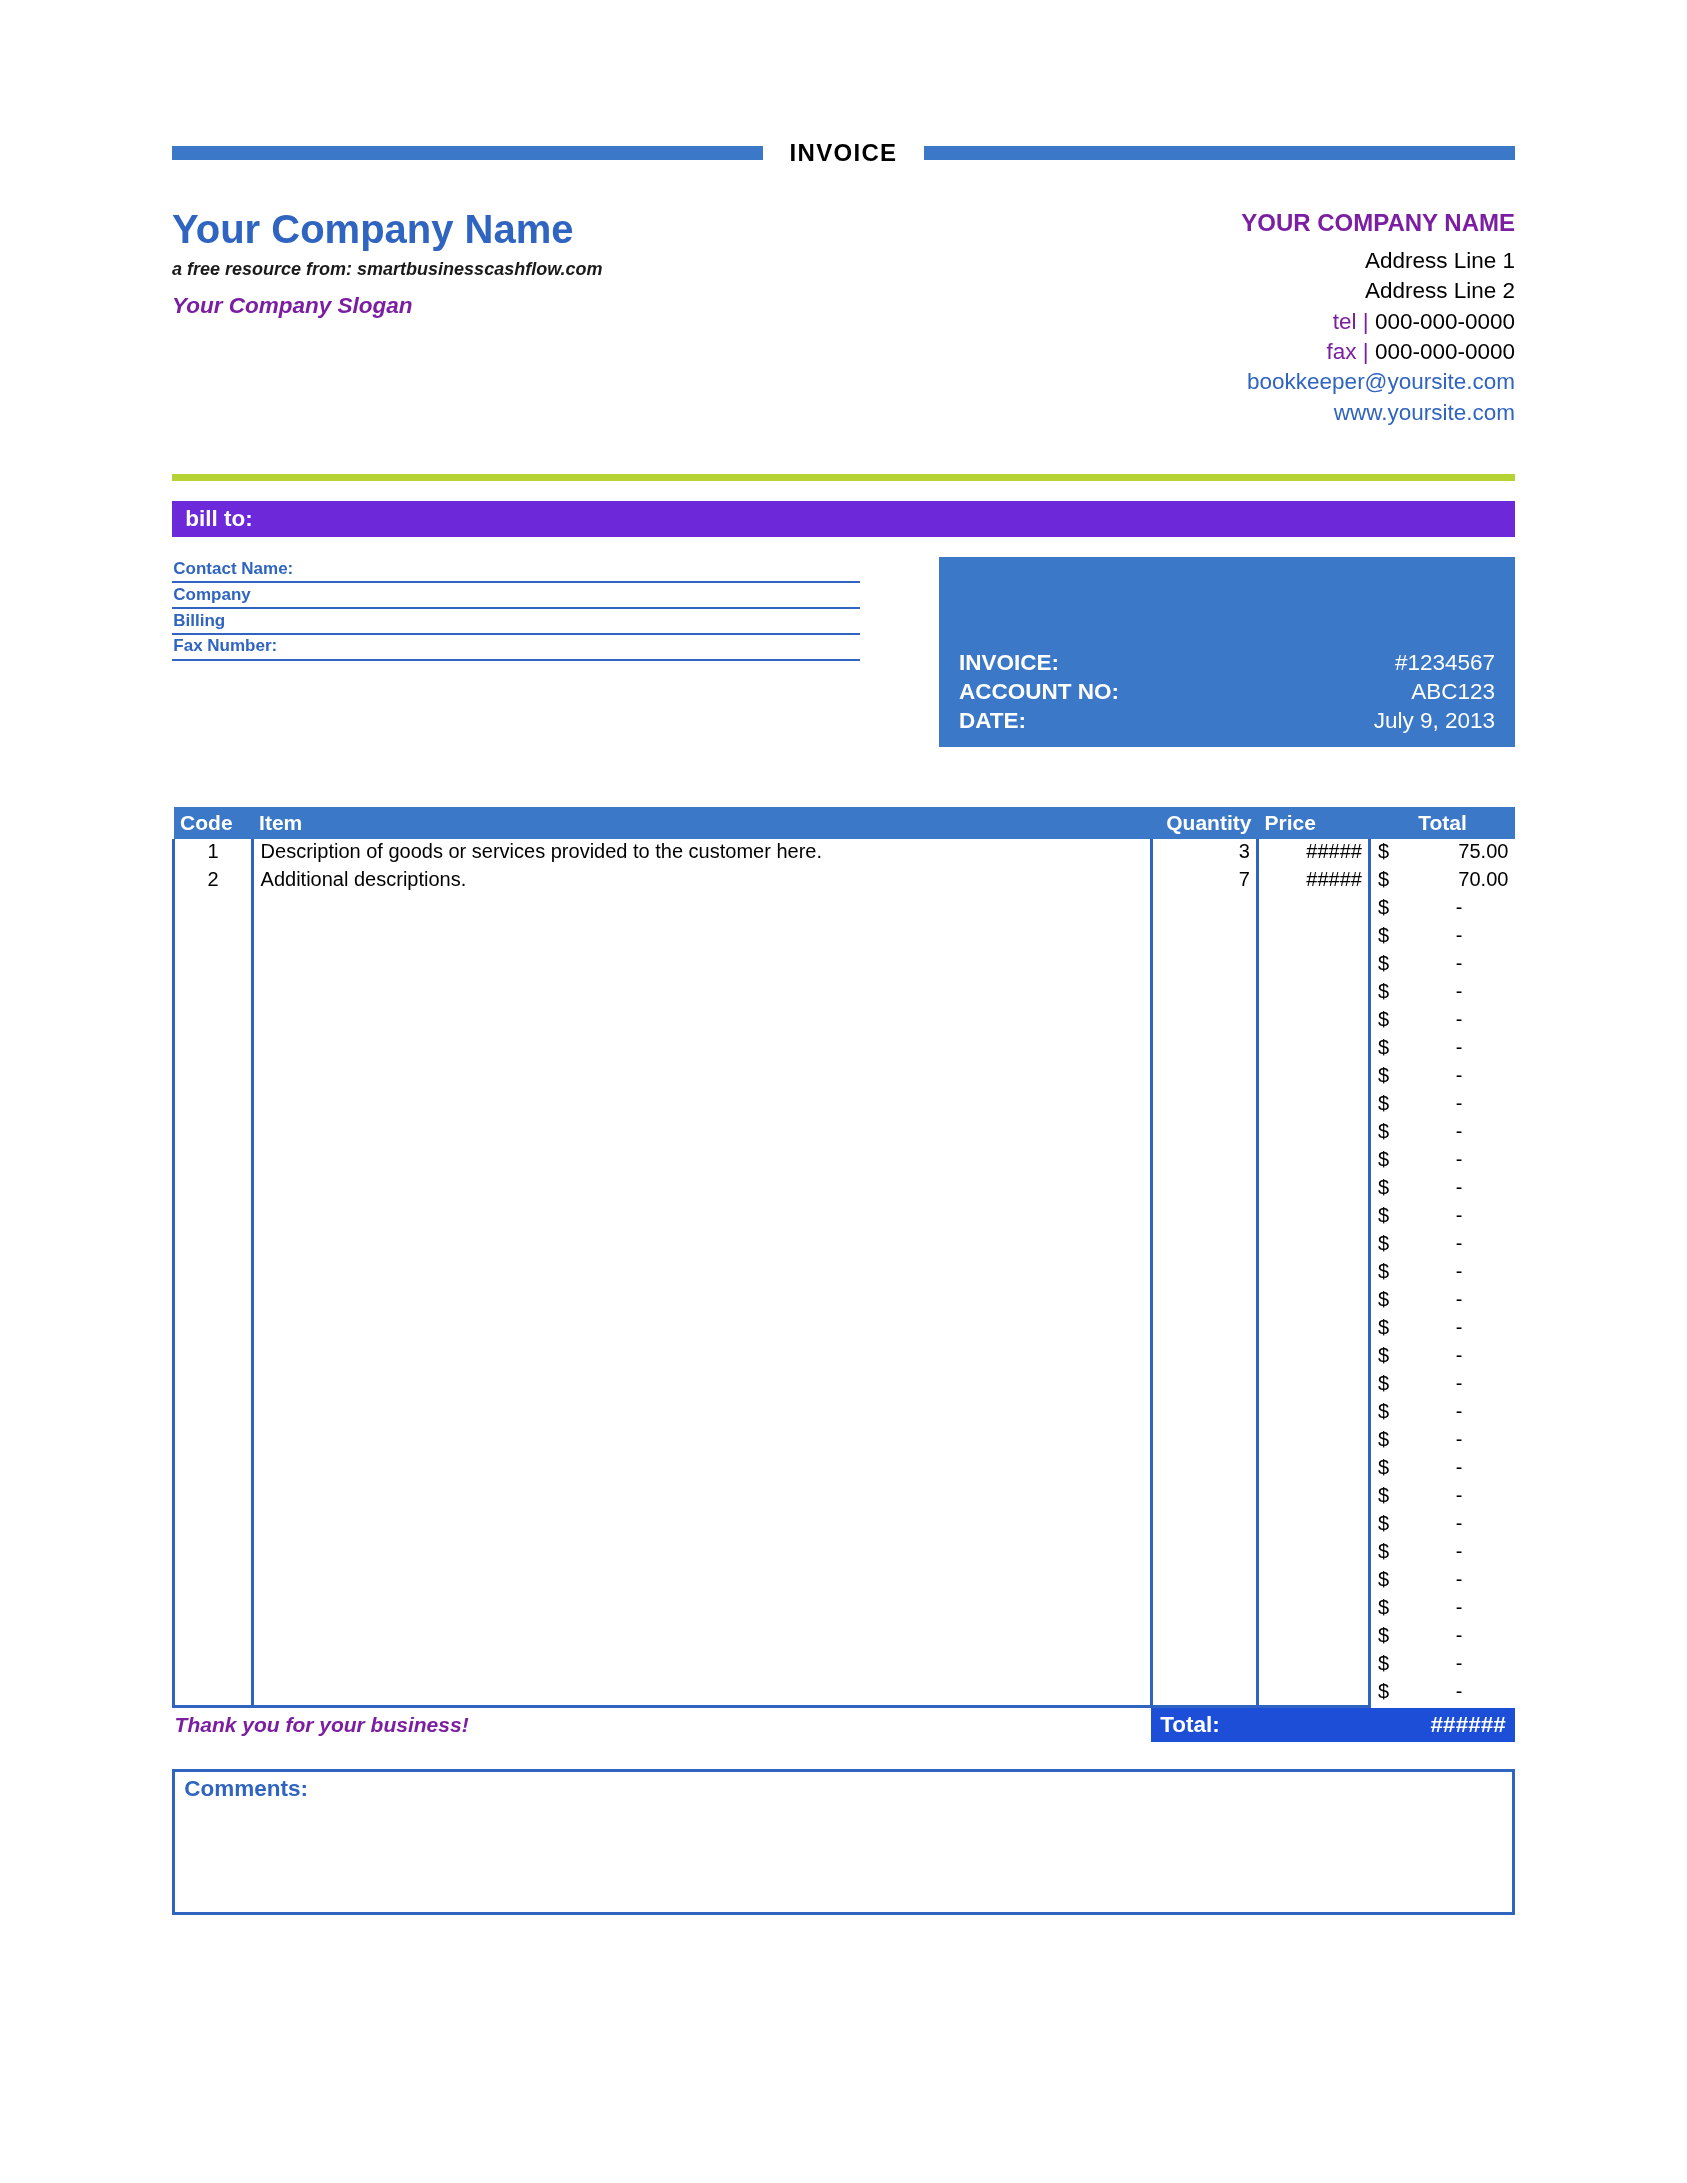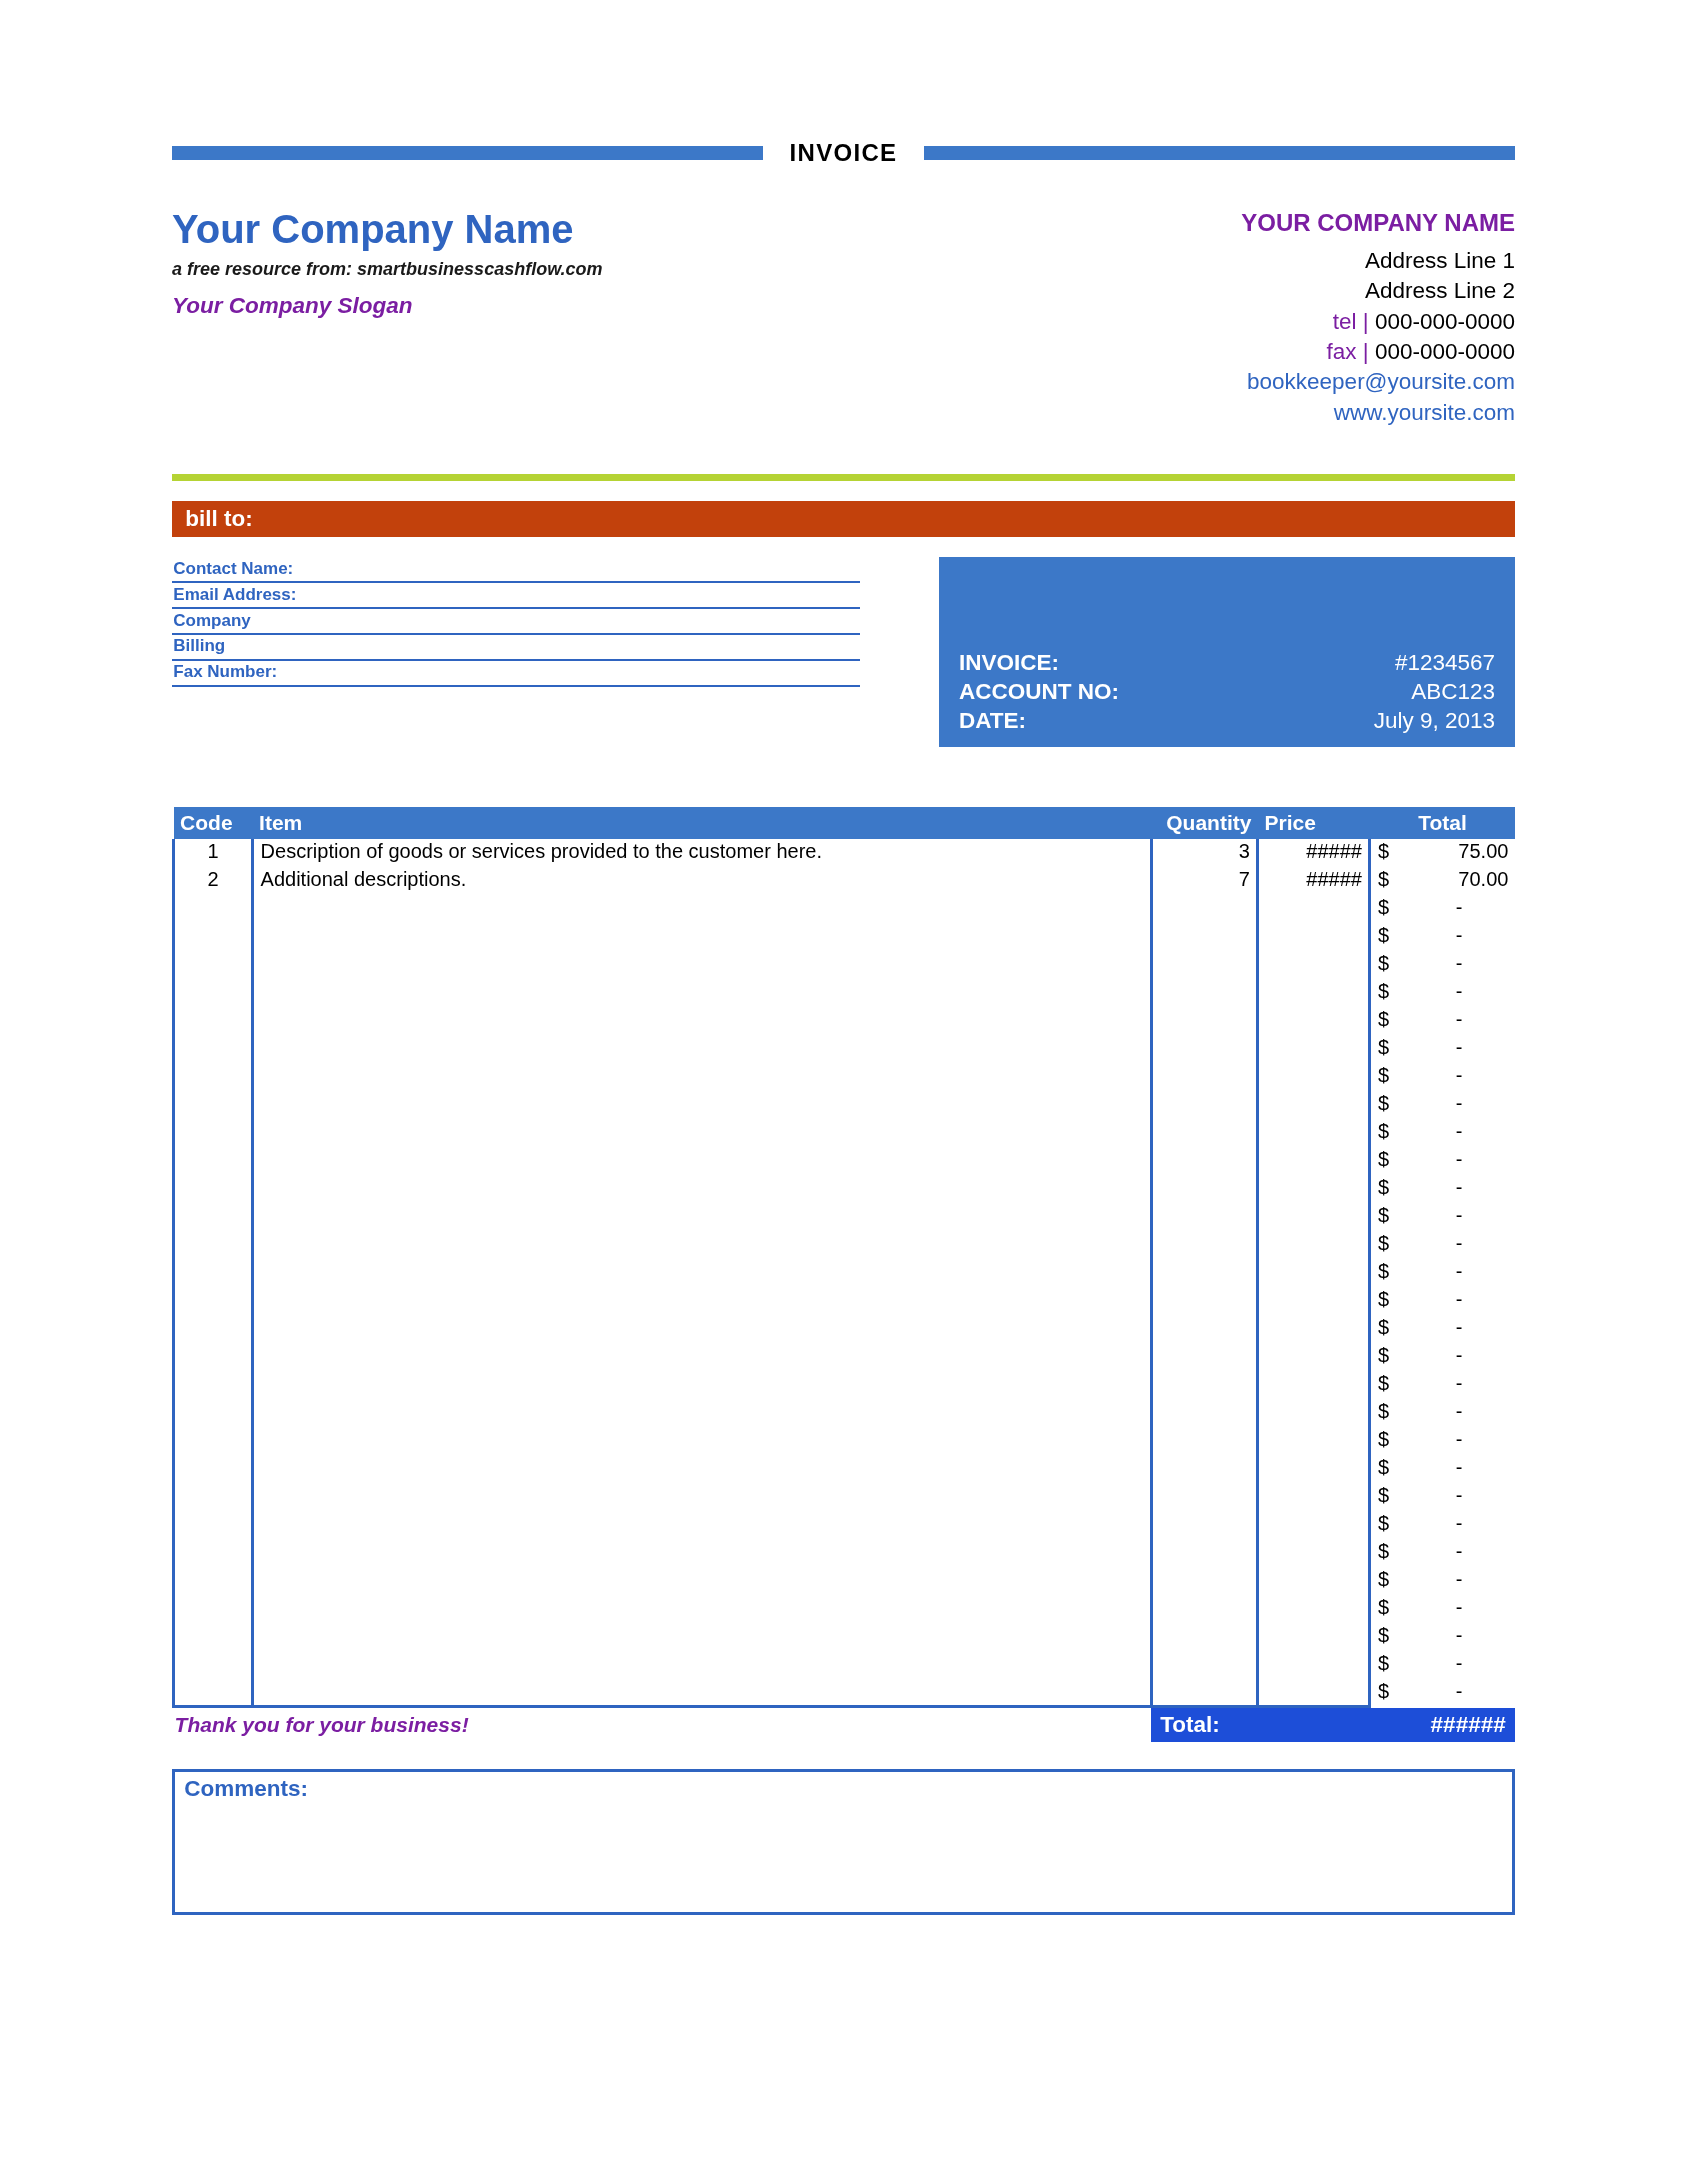--- a/index.html
+++ b/index.html
@@ -84,21 +84,21 @@
   .header-right .link { color: #2f64c0; }
 
   .green-divider {
     height: 6.6px;
     background: #b5d334;
     margin: 6.6px 0 20px 0;
   }
 
   
   .billto-bar {
-    background: #c2410c;
+    background: #6d28d9;
     color: #fff;
     font-weight: bold;
     font-size: 22.5px;
     padding: 5.3px 13.2px;
     margin-bottom: 20px;
   }
 
   .bill-section {
     display: flex;
     gap: 79px;
@@ -262,21 +262,20 @@
 
   <div class="green-divider"></div>
 
   <div class="billto-bar">
     <span>bill to:</span>
   </div>
 
   <div class="bill-section">
     <div class="bill-fields" id="bill-fields">
         <div class="bill-field"><span class="label">Contact Name:</span></div>
-        <div class="bill-field"><span class="label">Email Address:</span></div>
         <div class="bill-field"><span class="label">Company</span></div>
         <div class="bill-field"><span class="label">Billing</span></div>
         <div class="bill-field"><span class="label">Fax Number:</span></div>
       </div>
 
     <div class="invoice-block">
       <div class="invoice-line">
         <span class="l">INVOICE:</span>
         <span class="v">#1234567</span>
       </div>

